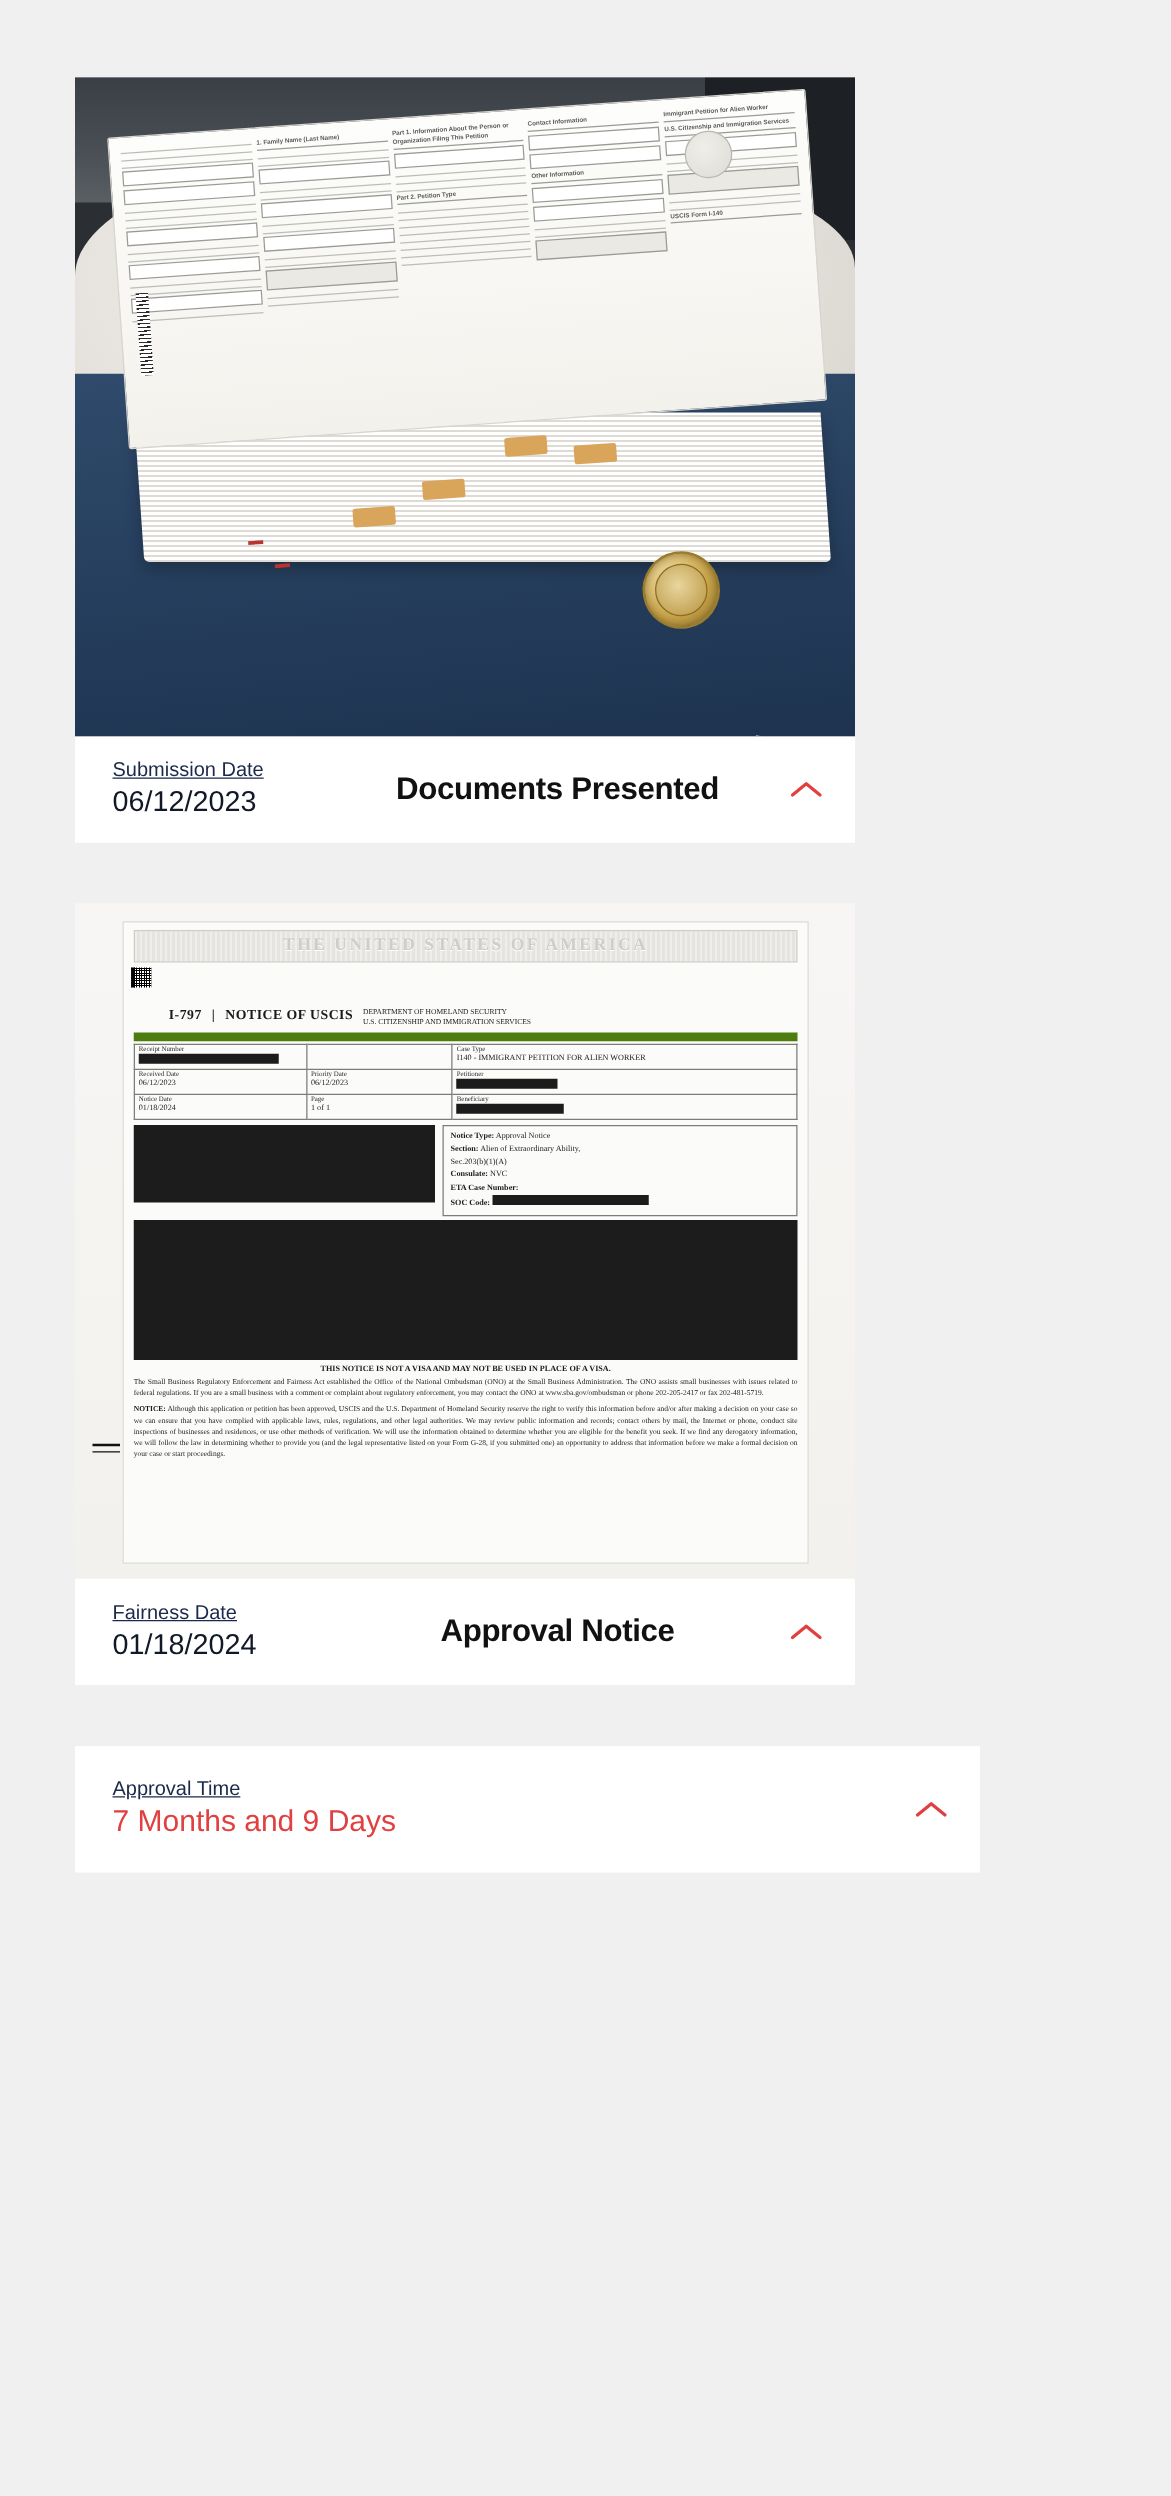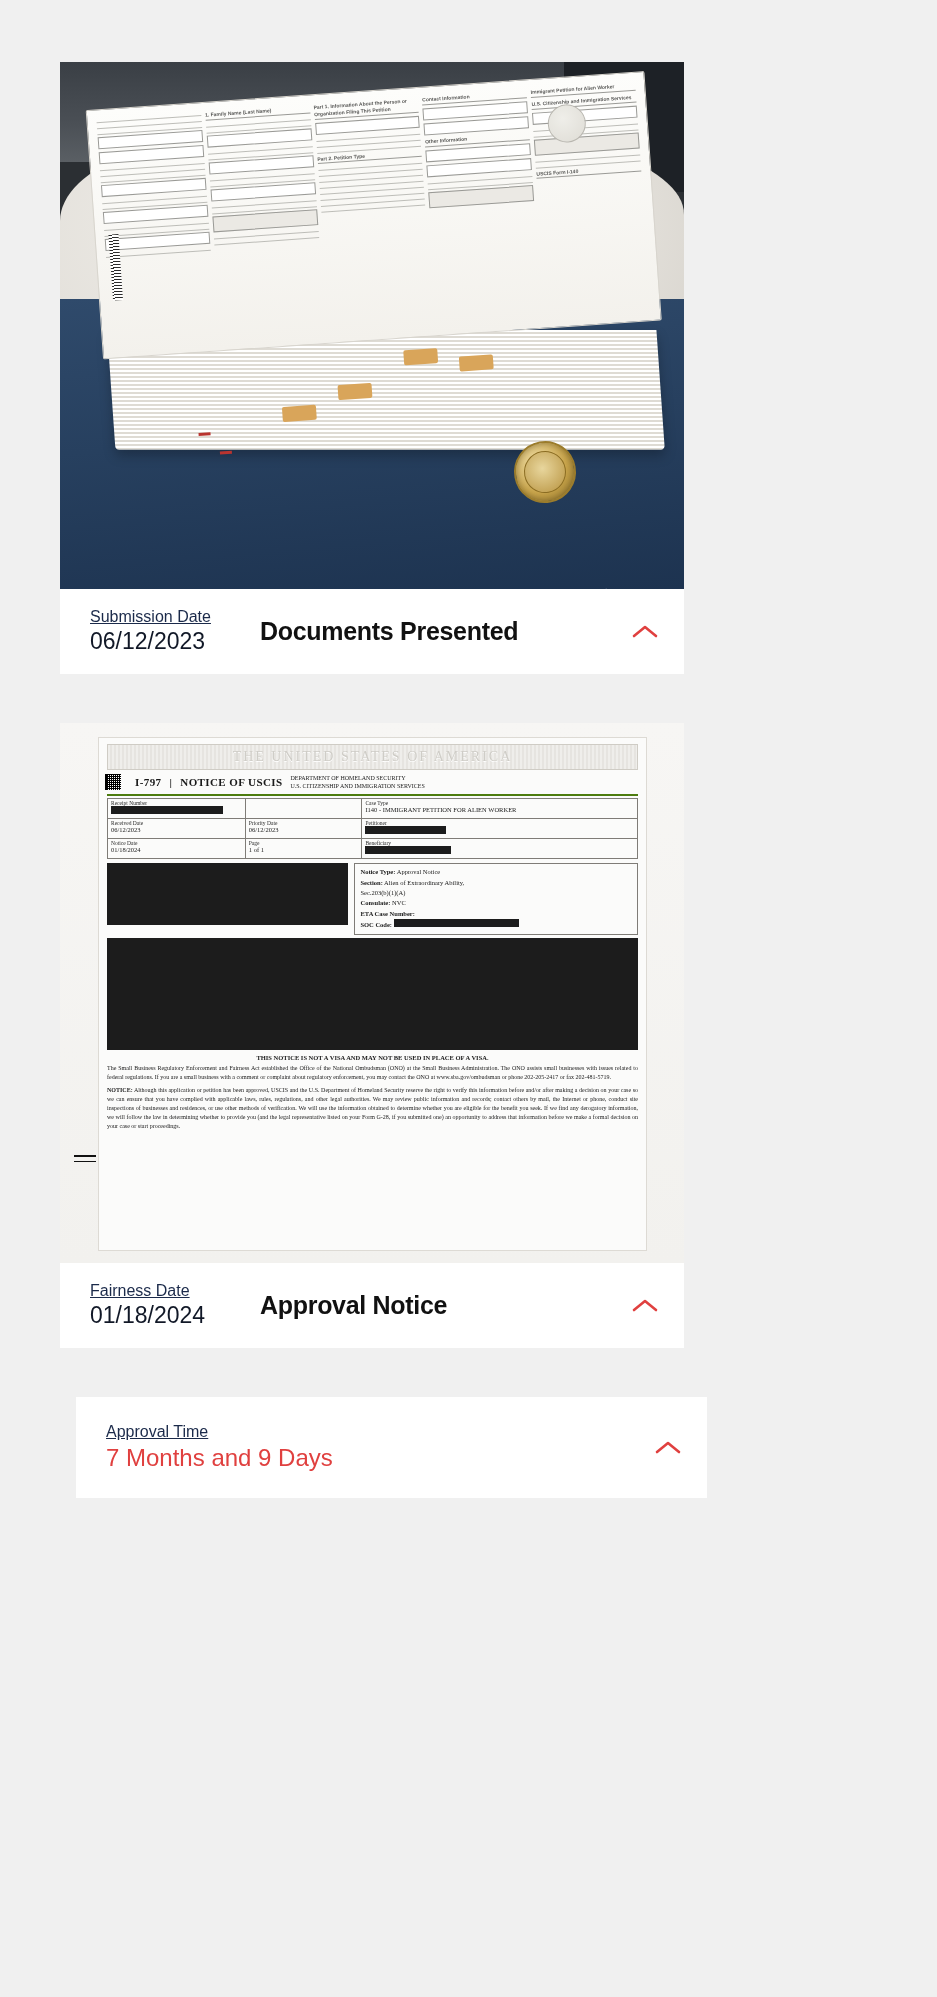--- a/index.html
+++ b/index.html
@@ -167,20 +167,21 @@
   .meta { min-width: 170px; }
   .meta-label {
     font-size: 16px; color: #1b2a4a; line-height: 1.25; text-decoration: underline;
   }
   .meta-value {
     font-size: 23px; color: #111827; line-height: 1.3;
   }
   .meta-value.red { color: #e0403f; font-size: 24px; }
   .card-title {
     flex: 1;
+    text-align: center;
     font-size: 25px;
     font-weight: bold;
     color: #111111;
     letter-spacing: -0.3px;
   }
   .chev {
     width: 26px; height: 26px;
     display: flex; align-items: center; justify-content: center;
     color: #e0403f;
   }
@@ -217,27 +218,28 @@
     border-radius: 50%;
   }
   .banner {
     height: 26px;
     border: 1px solid #cfccc5;
     background: repeating-linear-gradient(90deg,#efeeeb 0 2px,#e6e4e0 2px 4px);
     display: flex; align-items: center; justify-content: center;
     letter-spacing: 2px;
     font-size: 14px;
     color: #cfcdc7;
-    font-weight: normal;
+    font-weight: bold;
     text-shadow: 0 1px 0 #fff;
   }
   .hdr-row {
-    display: flex; align-items: center; gap: 8px;
+    display: flex; gap: 8px;
     padding: 4px 2px 4px 28px;
-    border-bottom: 2px solid #4d7c0f;
+    border-bottom: 7px solid #4d7c0f;
+    margin-top: 32px;
   }
   .hdr-title { font-size: 11px; font-weight: bold; letter-spacing: 0.4px; }
   .hdr-sub { font-size: 6px; line-height: 1.35; color: #222; }
   .qr {
     position: absolute; left: 6px; top: 36px;
     width: 16px; height: 16px;
     background:
       linear-gradient(90deg,#000 0 3px, transparent 3px),
       repeating-linear-gradient(90deg,#000 0 1px,#fff 1px 2px),
       repeating-linear-gradient(180deg,#000 0 1px,#fff 1px 2px);
@@ -276,22 +278,22 @@
   .left-marks {
     position: absolute; left: 14px; top: 432px;
     width: 22px;
   }
   .left-marks span {
     display: block; height: 1.5px; background: #111; margin-bottom: 4px;
   }
 
   
   .card-time {
-    width: 631px;
-    margin-left: 76px;
+    width: 724px;
+    margin-left: 60px;
     margin-top: 49px;
   }
   .card-time .card-bar { height: 101px; }
 </style>
 </head>
 <body>
 
 <div class="page">
 
   <div class="card card-docs">

